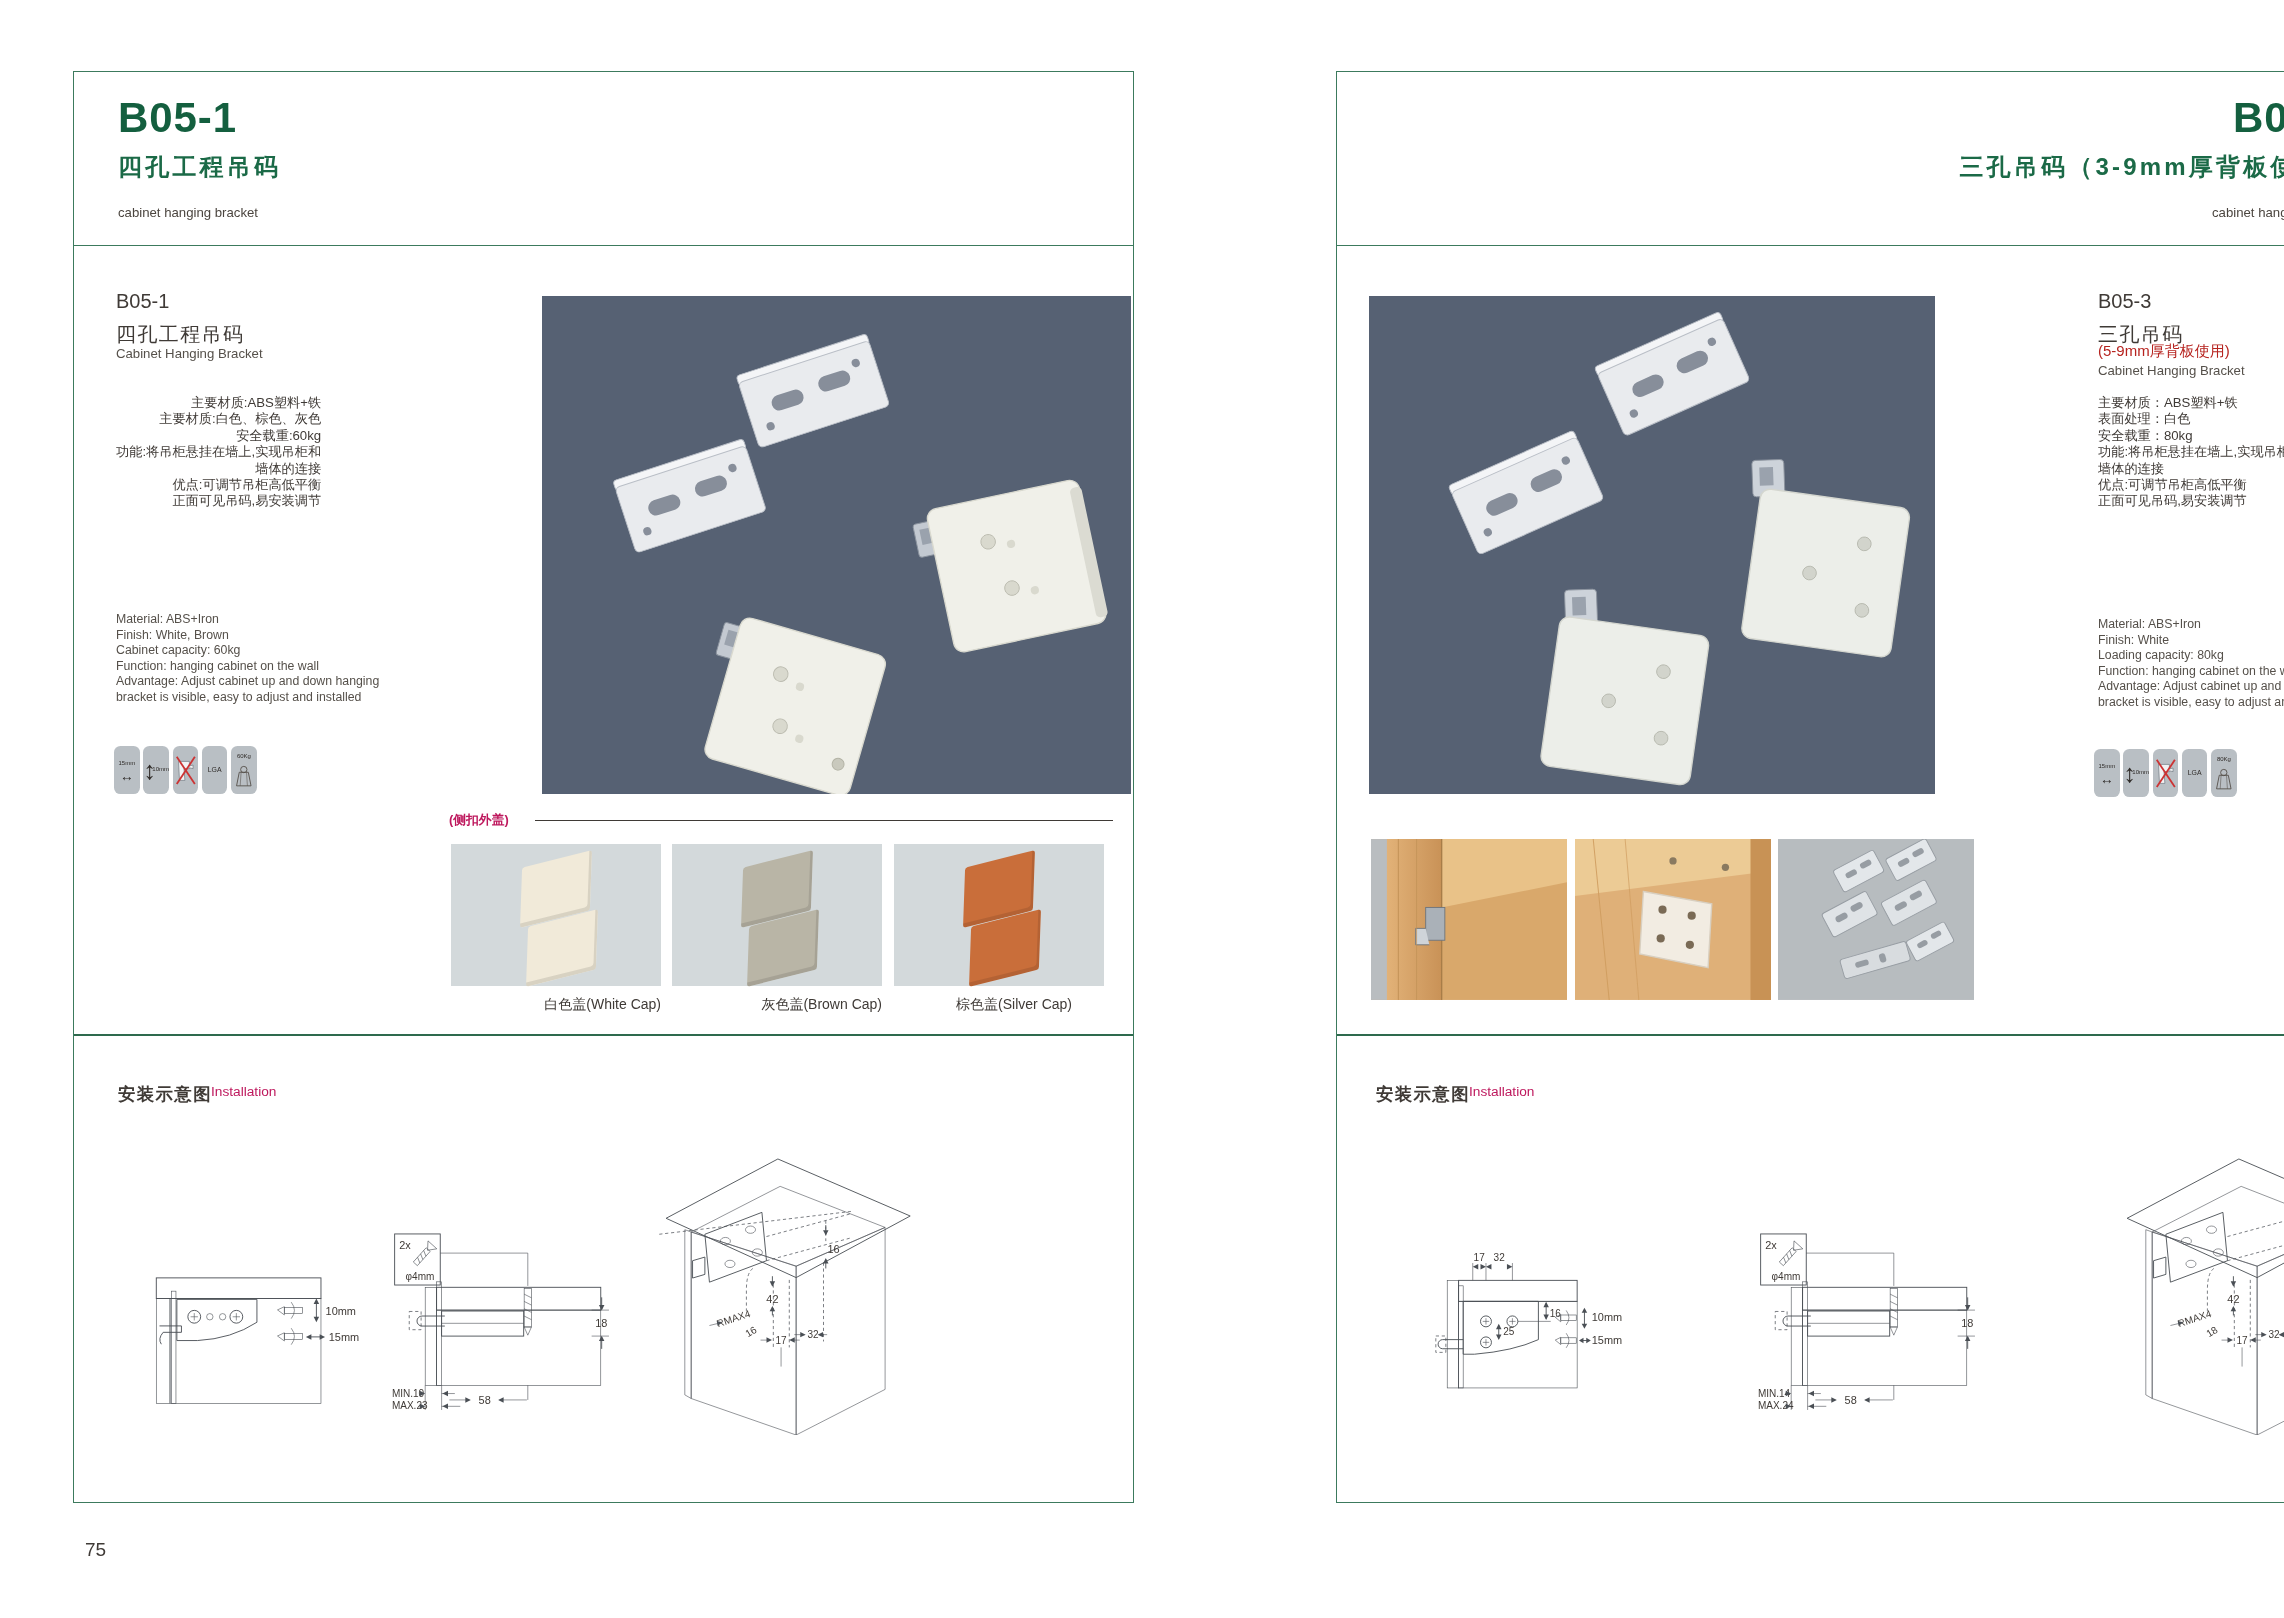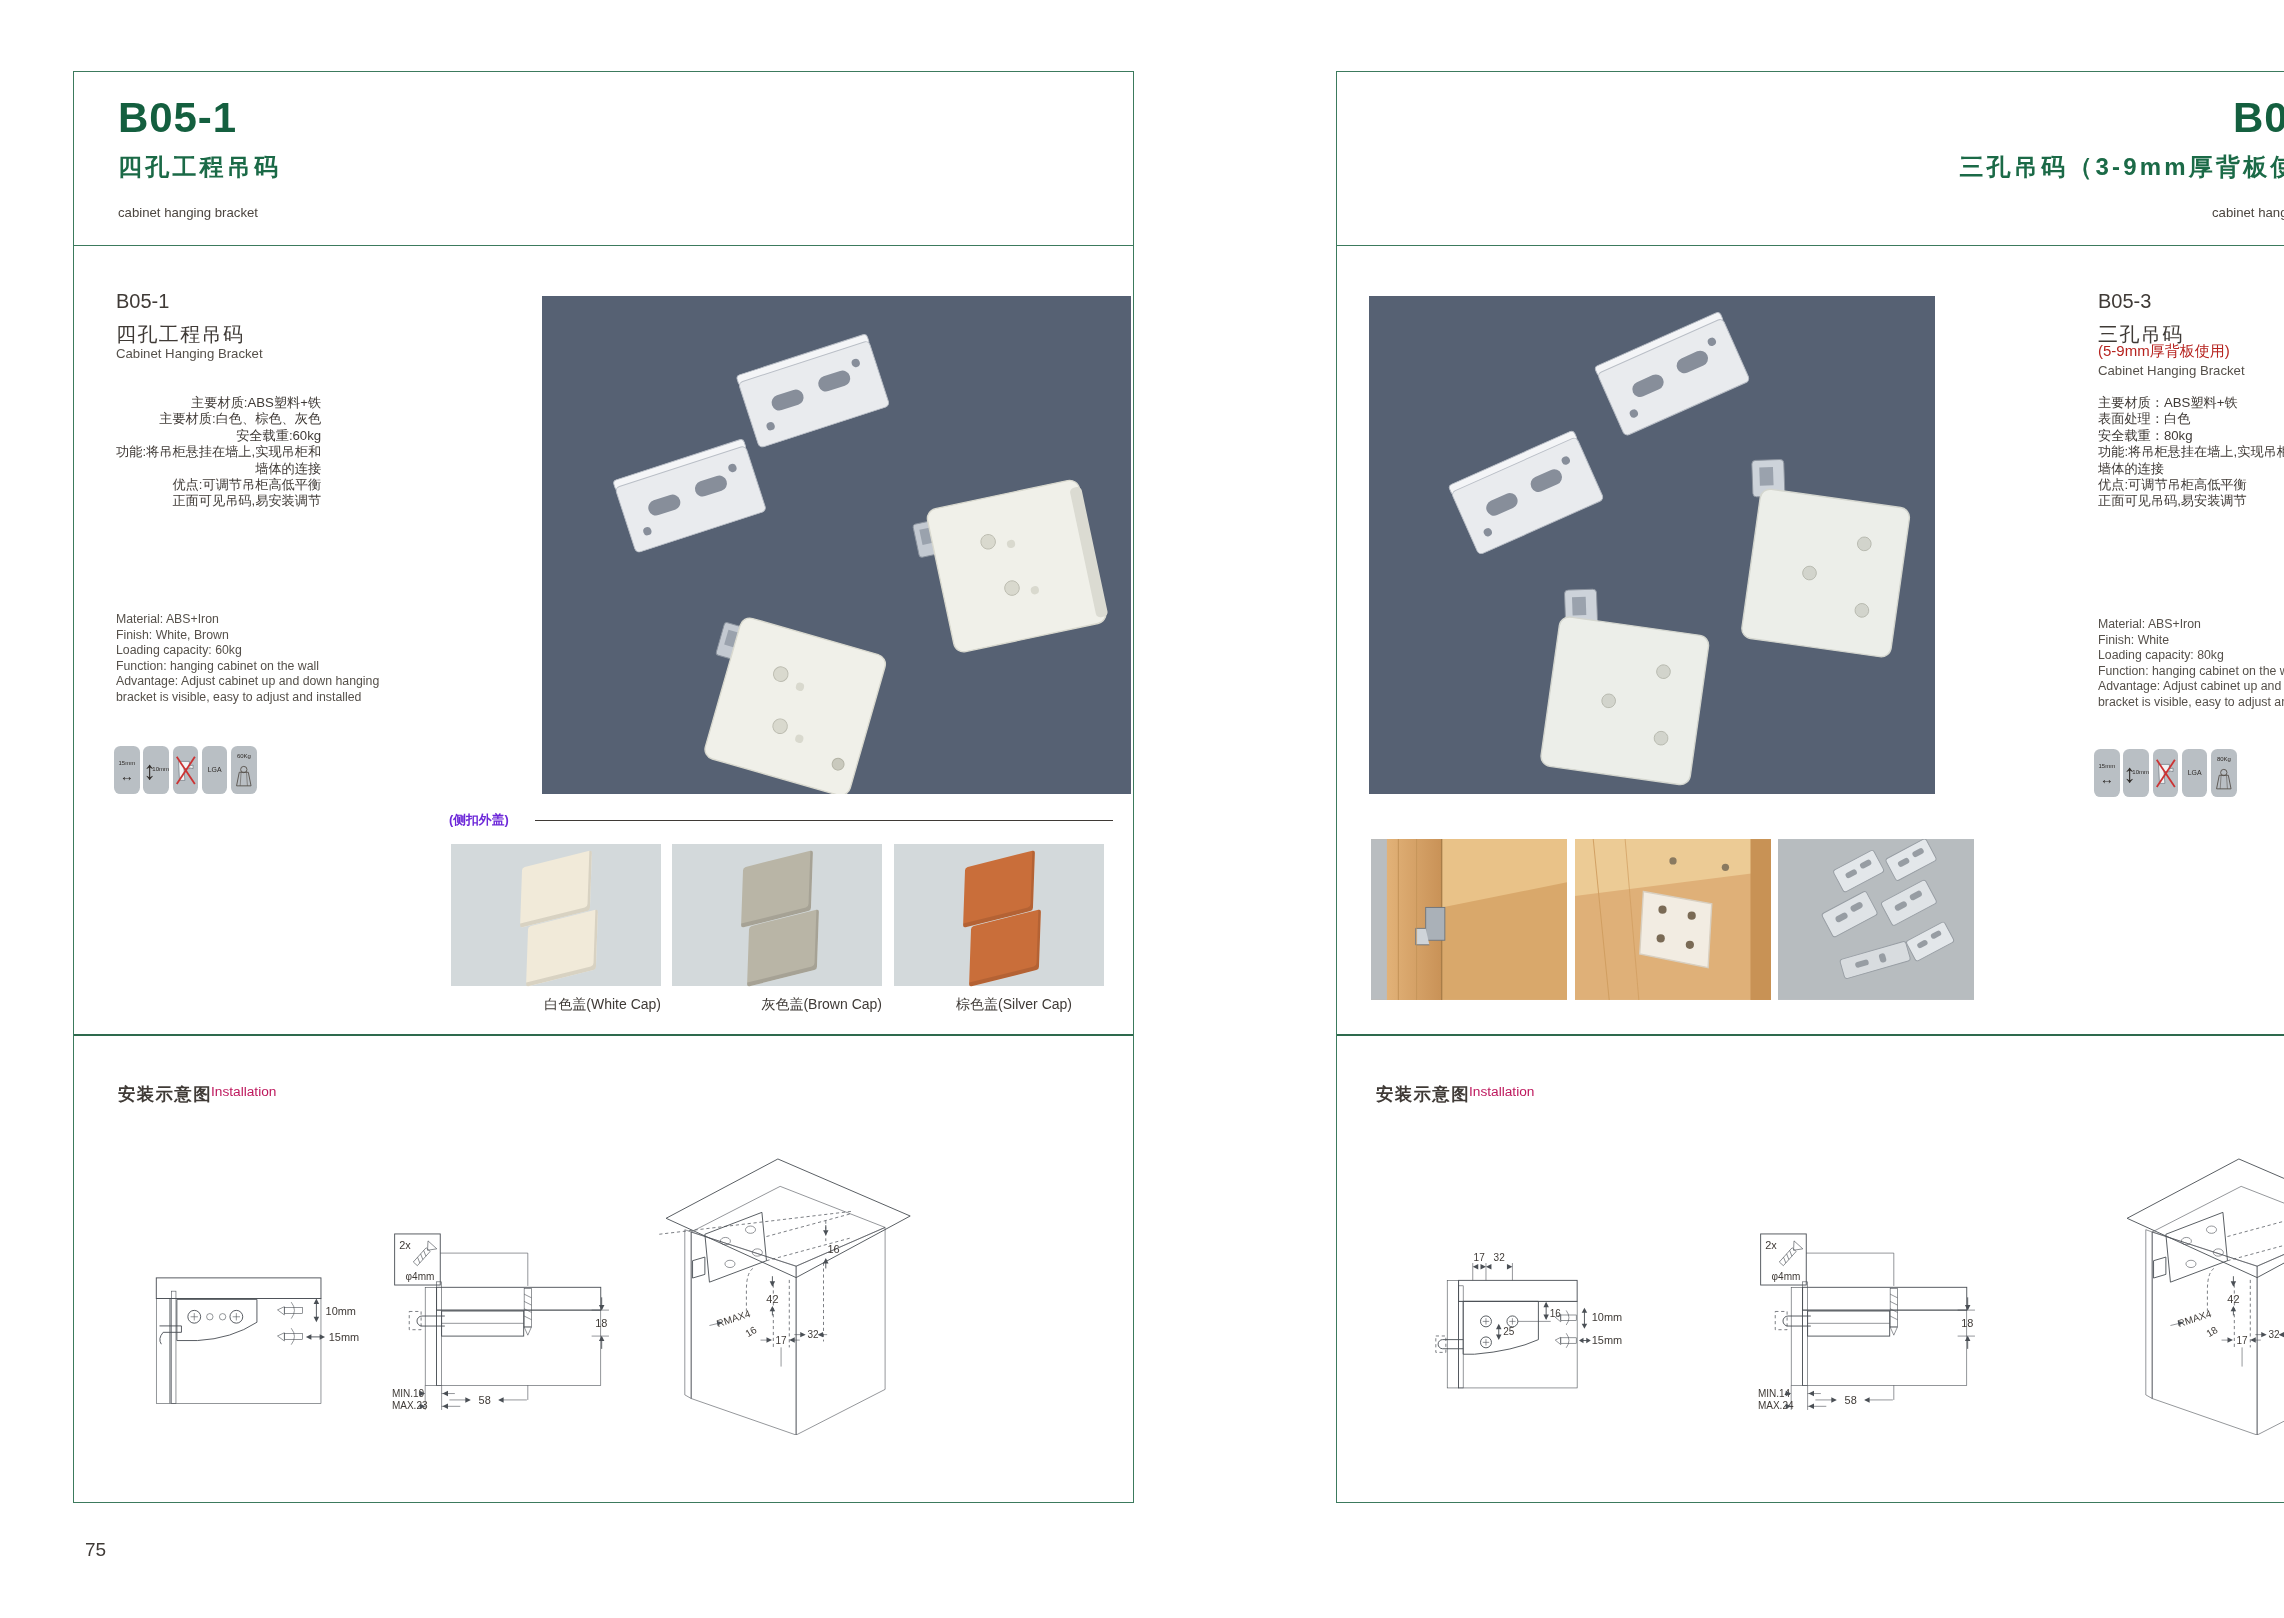--- a/index.html
+++ b/index.html
@@ -16,21 +16,21 @@
   .p-name-sub{position:absolute;font-size:15px;color:#b6231f;}
   .p-name-en{position:absolute;font-size:13.2px;color:#55504a;}
   .spec-cn{font-size:13.2px;line-height:16.4px;color:#3f3a36;}
   .spec-en{font-size:12.3px;line-height:15.5px;color:#55504a;}
   .specblock{position:absolute;}
   .photo{position:absolute;background:#566173;}
   .tiles{position:absolute;display:flex;gap:3.7px;}
   .tile{width:25.6px;height:48px;background:#b9bfc4;border-radius:6.4px;position:relative;overflow:hidden;}
   .tile .t-label{position:absolute;width:100%;text-align:center;font-size:6px;color:#2f2b28;}
   .tile .t-glyph{position:absolute;width:100%;text-align:center;font-size:13.7px;color:#2f2b28;line-height:13.7px;}
-  .capslabel{position:absolute;font-size:12.8px;font-weight:bold;color:#6d28d9;}
+  .capslabel{position:absolute;font-size:12.8px;font-weight:bold;color:#be185d;}
   .capsline{position:absolute;height:0;border-top:1.4px solid #3f3a36;}
   .cap-tile{position:absolute;width:210px;height:142px;background:#d3d9db;}
   .cap-piece{position:absolute;width:72px;height:58px;border-radius:2.7px;transform:rotate(-14deg) skewX(-16deg);box-shadow:inset -2.7px -4.1px 0 rgba(0,0,0,0.10);}
   .cap-caption{position:absolute;width:210px;text-align:right;font-size:14px;color:#3f3a36;}
   .divider{position:absolute;left:0;width:100%;height:1.8px;background:#2e6a4e;}
   .inst-cn{position:absolute;font-size:17.4px;font-weight:bold;color:#3f3a36;letter-spacing:1.4px;}
   .inst-en{position:absolute;font-size:13.7px;color:#be185d;}
   .pagenum{position:absolute;font-size:19px;color:#3f3a36;}
   .diag{position:absolute;}
   svg text{font-family:"Liberation Sans",sans-serif;font-size:24px;fill:#3f3a36;}
@@ -63,21 +63,21 @@
       <div class="spec-cn">安全载重:60kg</div>
       <div class="spec-cn">功能:将吊柜悬挂在墙上,实现吊柜和</div>
       <div class="spec-cn">墙体的连接</div>
       <div class="spec-cn">优点:可调节吊柜高低平衡</div>
       <div class="spec-cn">正面可见吊码,易安装调节</div>
     </div>
 
     <div class="specblock" style="left:42px;top:540px;">
       <div class="spec-en">Material: ABS+Iron</div>
       <div class="spec-en">Finish: White, Brown</div>
-      <div class="spec-en">Loading capacity: 60kg</div>
+      <div class="spec-en">Cabinet capacity: 60kg</div>
       <div class="spec-en">Function: hanging cabinet on the wall</div>
       <div class="spec-en">Advantage: Adjust cabinet up and down hanging</div>
       <div class="spec-en">bracket is visible, easy to adjust and installed</div>
     </div>
 
     <div class="tiles" style="left:40px;top:674px;">
       <div class="tile">
         <div class="t-label" style="top:13.7px;">15mm</div>
         <div class="t-glyph" style="top:24px;">↔</div>
       </div>

